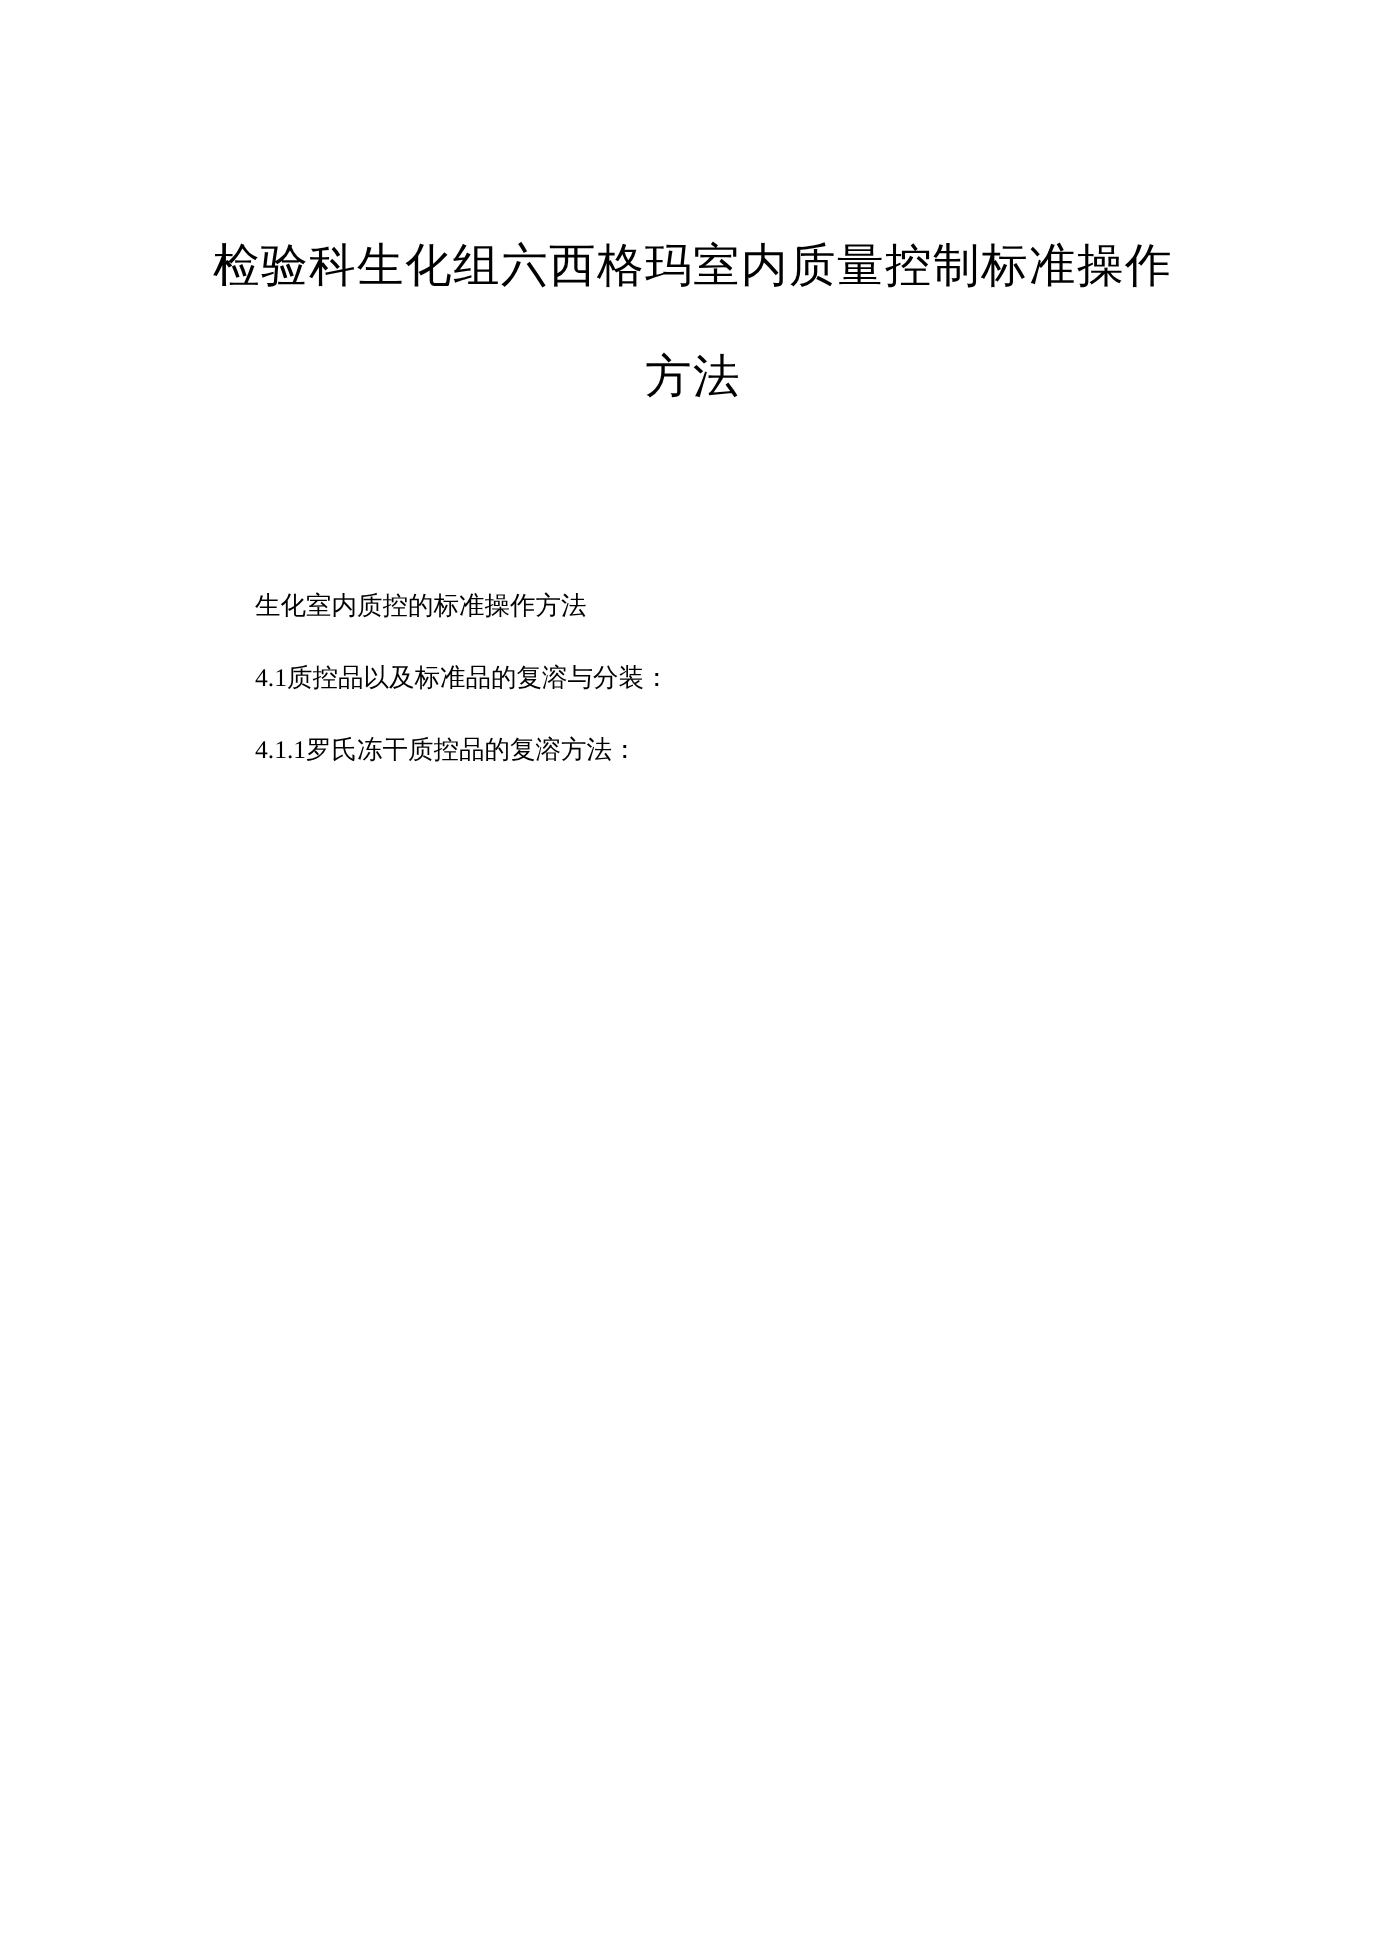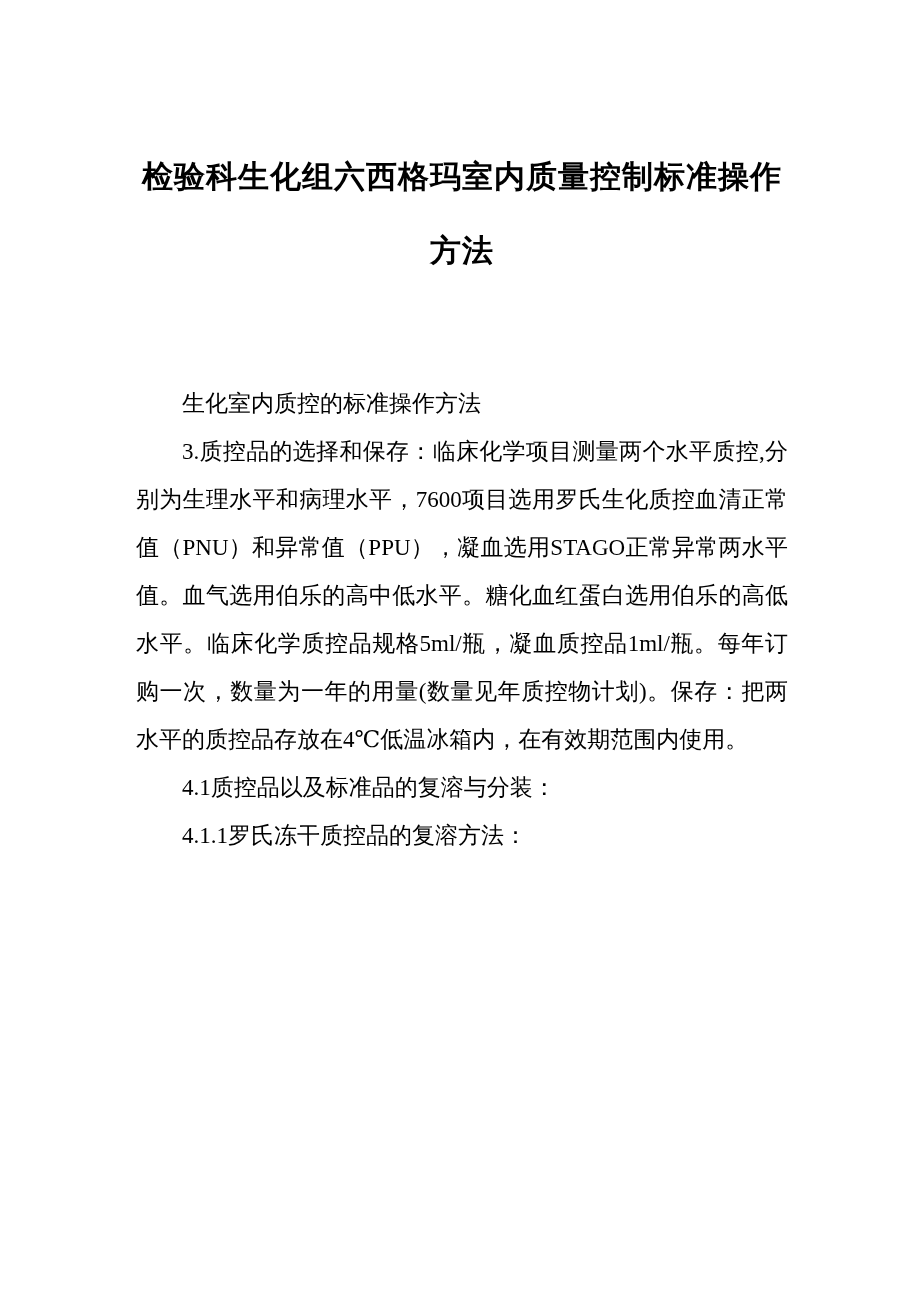--- a/index.html
+++ b/index.html
@@ -11,39 +11,39 @@
   }
   .page {
     width: 920px;
     height: 1302px;
     background: #ffffff;
     overflow: hidden;
     padding: 140px 132px 0 136px;
   }
   .doc-title {
     font-size: 31px;
-    font-weight: bold;
+    font-weight: normal;
     text-align: center;
     line-height: 74px;
     letter-spacing: 1px;
     margin-bottom: 92px;
   }
   .doc-body p {
-    font-size: 23px;
+    font-size: 17px;
     line-height: 48px;
     text-indent: 2em;
     text-align: justify;
     word-break: break-all;
+    font-family: Liberation Serif, serif;
   }
 </style>
 </head>
 <body>
 
 <div class="page">
   <h1 class="doc-title">检验科生化组六西格玛室内质量控制标准操作方法</h1>
 
   <div class="doc-body">
     <p>生化室内质控的标准操作方法</p>
-    <p>3.质控品的选择和保存：临床化学项目测量两个水平质控,分别为生理水平和病理水平，7600项目选用罗氏生化质控血清正常值（PNU）和异常值（PPU），凝血选用STAGO正常异常两水平值。血气选用伯乐的高中低水平。糖化血红蛋白选用伯乐的高低水平。临床化学质控品规格5ml/瓶，凝血质控品1ml/瓶。每年订购一次，数量为一年的用量(数量见年质控物计划)。保存：把两水平的质控品存放在4℃低温冰箱内，在有效期范围内使用。</p>
     <p>4.1质控品以及标准品的复溶与分装：</p>
     <p>4.1.1罗氏冻干质控品的复溶方法：</p>
   </div>
 </div>
 
 </body></html>

